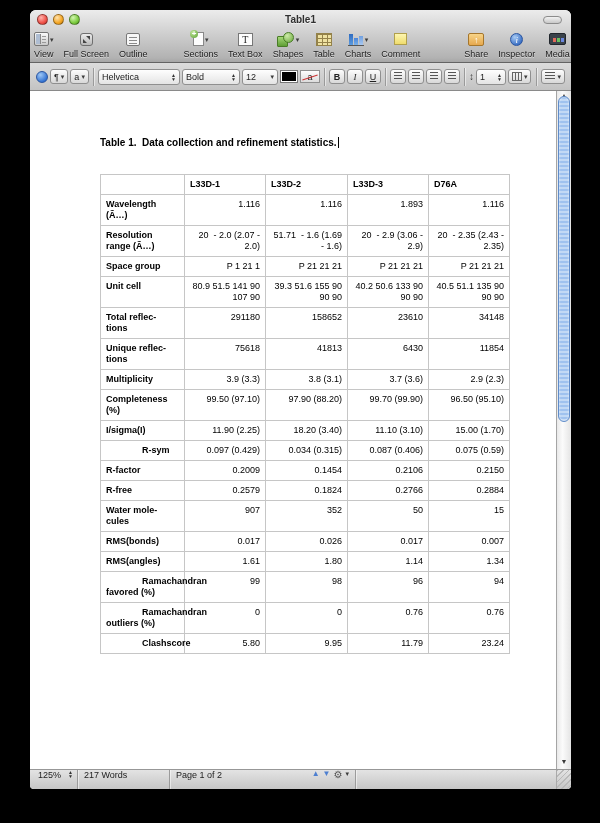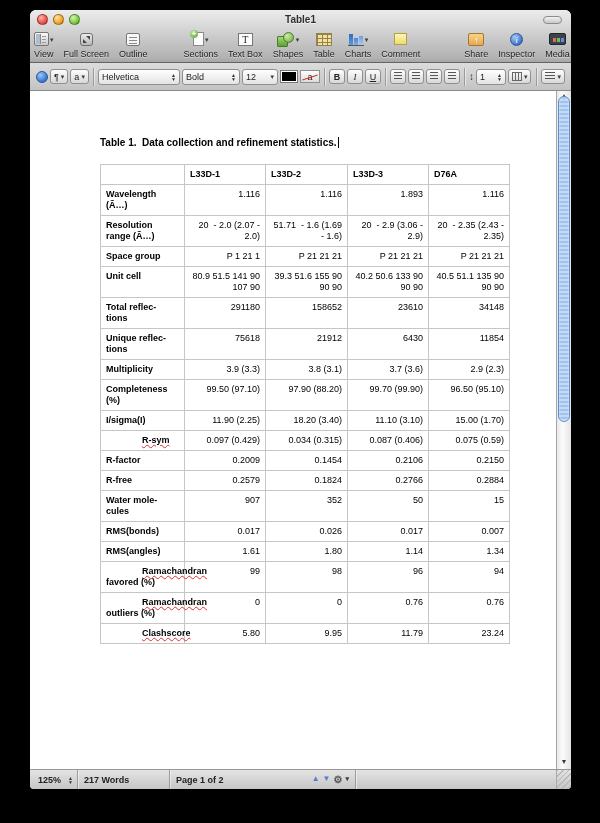--- a/index.html
+++ b/index.html
@@ -68,38 +68,38 @@
   .alignbars{width:10px;height:9px;background:repeating-linear-gradient(#555 0 1px,transparent 1px 3px);}
   .lh-ico{font-size:10px;color:#333;flex:0 0 auto;}
   .colico{width:10px;height:9px;border:1px solid #666;background:repeating-linear-gradient(90deg,transparent 0 2px,#666 2px 3px);}
   .listico{width:10px;height:9px;background:repeating-linear-gradient(#555 0 1px,transparent 1px 3px);}
   .fb-right{margin-left:auto;}
   
   #content{flex:1 1 auto;position:relative;background:#fff;display:flex;min-height:0;margin-left:12px;}
   #page{flex:1;position:relative;overflow:hidden;}
   #doc-title{position:absolute;left:58px;top:46px;font-size:10px;font-weight:bold;color:#000;white-space:pre;}
   .cursor{display:inline-block;width:1px;height:11px;background:#000;vertical-align:-2px;margin-left:1px;}
-  #doc-table{position:absolute;left:58px;top:73px;}
+  #doc-table{position:absolute;left:58px;top:83px;}
   table{border-collapse:collapse;table-layout:fixed;width:409px;font-size:9px;line-height:11px;}
   col.c0{width:84px;}col.c1{width:81px;}col.c2{width:82px;}col.c3{width:81px;}col.c4{width:81px;}
   th,td{border:1px solid #c6c6c6;vertical-align:top;padding:4px 5px;}
   th{text-align:left;font-weight:bold;height:13px;}
   td.rowlabel{font-weight:bold;white-space:pre-wrap;}
   td.val{text-align:right;white-space:pre-wrap;}
-  .sq{text-decoration:underline;text-decoration-style:wavy;text-decoration-color:#e03030;text-decoration-thickness:1px;text-underline-offset:1px;padding-left:36px;}
+  .sq{text-decoration-style:wavy;text-decoration-color:#e03030;text-decoration-thickness:1px;text-underline-offset:1px;padding-left:36px;}
   
   #scrollbar{flex:0 0 15px;background:linear-gradient(90deg,#e9e9e9,#fbfbfb 40%,#e4e4e4);border-left:1px solid #a5a5a5;position:relative;}
   .sb-arrow{position:absolute;left:0;right:0;text-align:center;font-size:7px;color:#3a3a3a;line-height:10px;}
   #sb-up{top:0;}
   #sb-down{bottom:2px;}
   #sb-thumb{position:absolute;left:1px;width:12px;top:5px;height:326px;border-radius:7px;border:1px solid #5f8cc9;
     background:repeating-linear-gradient(#9fc2ef 0 2px,#c2d9f5 2px 4px);box-shadow:inset 0 0 2px rgba(255,255,255,.9);}
   
   #statusbar{flex:0 0 20px;background:linear-gradient(#e3e3e3,#c6c6c6);border-top:1px solid #979797;display:flex;align-items:center;font-size:9px;color:#222;position:relative;}
-  .sb-seg{height:100%;display:flex;align-items:center;border-right:1px solid #9b9b9b;box-shadow:1px 0 0 rgba(255,255,255,.5);padding:0 6px;font-weight:bold;}
+  .sb-seg{height:100%;display:flex;align-items:flex-start;border-right:1px solid #9b9b9b;box-shadow:1px 0 0 rgba(255,255,255,.5);padding:0 6px;}
   #zoom-seg{width:48px;justify-content:space-between;padding:0 4px 0 8px;}
   #words-seg{width:92px;}
   #page-seg{width:186px;gap:5px;}
   #page-seg .navs{display:flex;gap:3px;margin-left:auto;}
   .nav-tri{color:#4d7fd0;font-size:8px;line-height:8px;}
   .gear{color:#555;font-size:10px;line-height:10px;}
   #grip{position:absolute;right:0;top:0;bottom:0;width:15px;background:repeating-linear-gradient(135deg,#b9b9b9 0 1px,transparent 1px 4px);border-left:1px solid #aaa;}
 </style>
 </head>
 <body>
@@ -325,21 +325,21 @@
               <tr data-name="table-row">
                 <td class="rowlabel" data-name="row-label"><span>Total reflec-</span><br><span>tions</span></td>
                 <td class="val" data-name="table-cell">291180</td>
                 <td class="val" data-name="table-cell">158652</td>
                 <td class="val" data-name="table-cell">23610</td>
                 <td class="val" data-name="table-cell">34148</td>
               </tr>
               <tr data-name="table-row">
                 <td class="rowlabel" data-name="row-label"><span>Unique reflec-</span><br><span>tions</span></td>
                 <td class="val" data-name="table-cell">75618</td>
-                <td class="val" data-name="table-cell">21912</td>
+                <td class="val" data-name="table-cell">41813</td>
                 <td class="val" data-name="table-cell">6430</td>
                 <td class="val" data-name="table-cell">11854</td>
               </tr>
               <tr data-name="table-row">
                 <td class="rowlabel" data-name="row-label"><span>Multiplicity</span></td>
                 <td class="val" data-name="table-cell">3.9 (3.3)</td>
                 <td class="val" data-name="table-cell">3.8 (3.1)</td>
                 <td class="val" data-name="table-cell">3.7 (3.6)</td>
                 <td class="val" data-name="table-cell">2.9 (2.3)</td>
               </tr>

